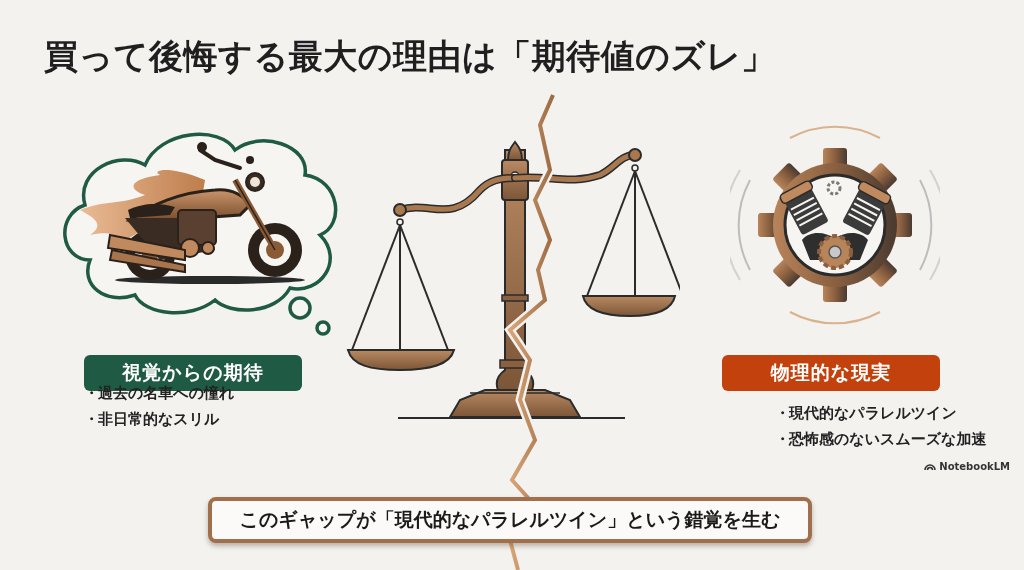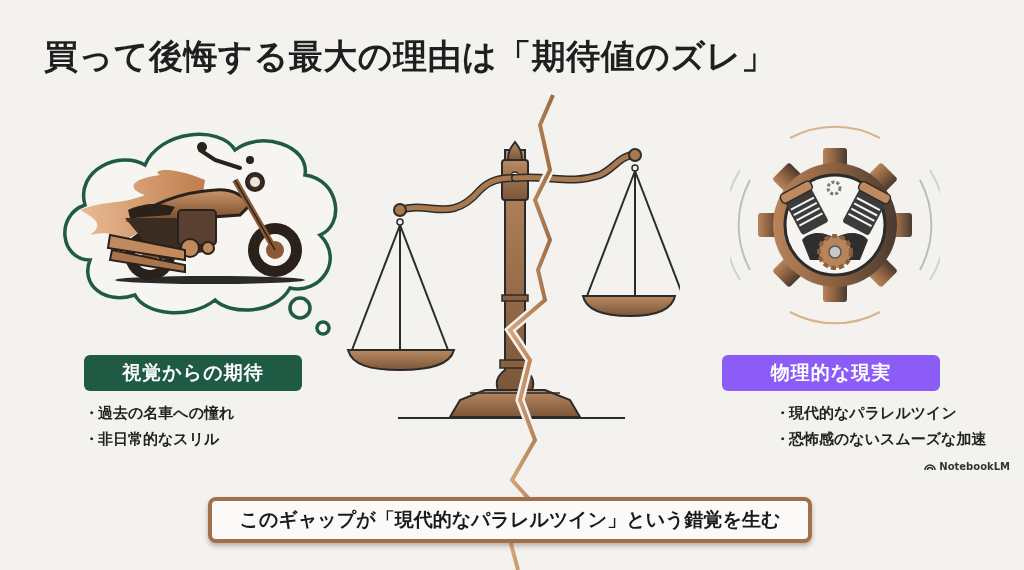--- a/index.html
+++ b/index.html
@@ -17,28 +17,28 @@
       color: #1f1f1f; white-space: nowrap;
     }
     .art { position: absolute; }
     .label {
       position: absolute; height: 36px; border-radius: 6px;
       color: #ffffff; font-size: 19px; font-weight: bold;
       display: flex; align-items: center; justify-content: center;
       letter-spacing: 1px;
     }
     .label.left { left: 84px; top: 355px; width: 218px; background: #1f5a45; text-align: center; }
-    .label.right { left: 722px; top: 355px; width: 218px; background: #8b5cf6; }
+    .label.right { left: 722px; top: 355px; width: 218px; background: #c2410c; }
     .bullets {
       position: absolute; list-style: none;
       font-size: 15px; font-weight: bold; color: #222;
     }
     .bullets li { height: 26px; line-height: 26px; white-space: nowrap; }
     .bullets li .dot { display: inline-block; width: 14px; }
-    .bullets.left { left: 84px; top: 400px; }
+    .bullets.left { left: 84px; top: 380px; }
     .bullets.right { left: 728px; top: 400px; margin-left: 47px; }
     .callout {
       position: absolute; left: 208px; top: 497px; width: 604px; height: 46px;
       background: #fbfaf8;
       border: 4px solid #a0704c;
       border-radius: 8px;
       box-shadow: 0 3px 5px rgba(80,50,30,0.35);
       display: flex; align-items: center; justify-content: center;
       font-size: 19px; font-weight: bold; color: #1a1a1a; white-space: nowrap;
     }

